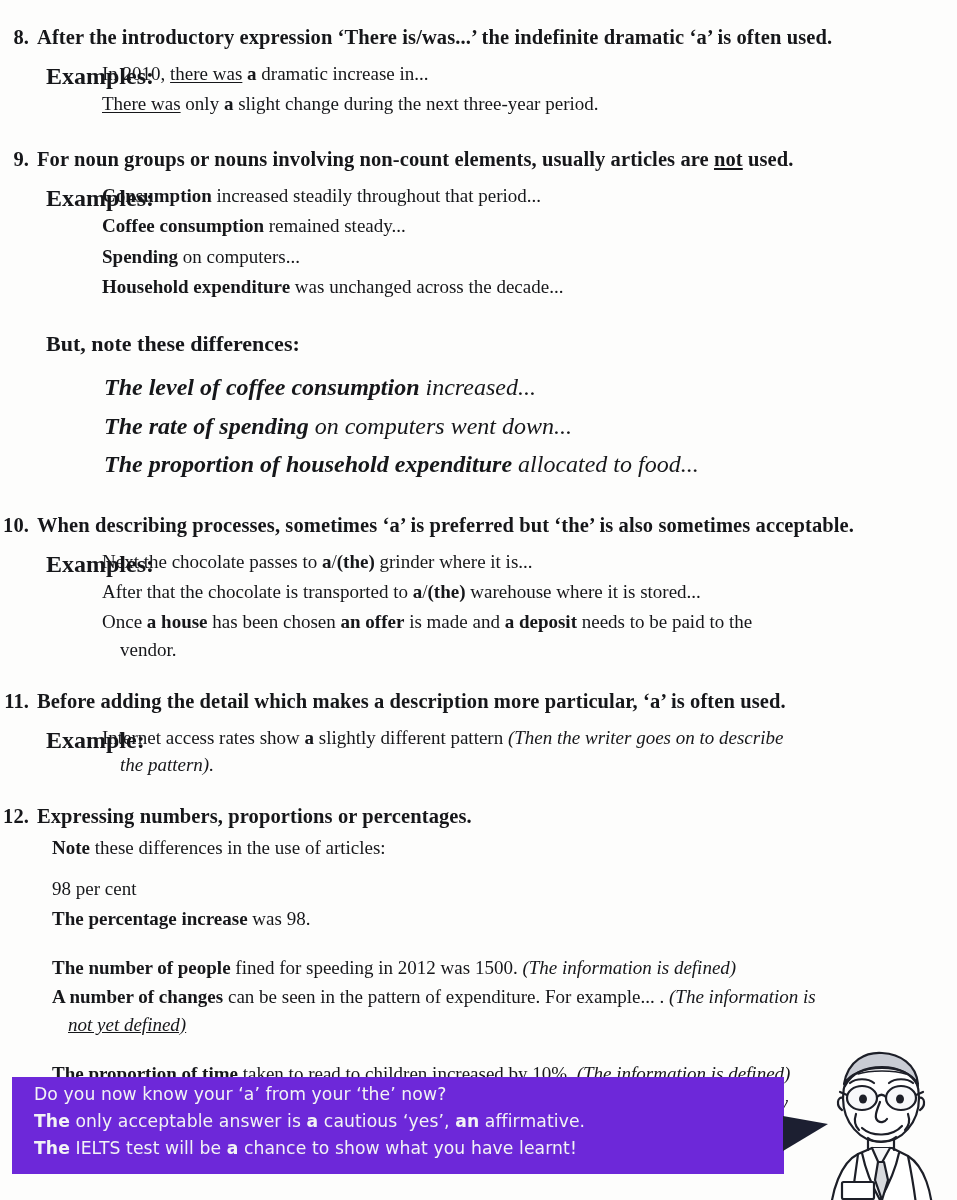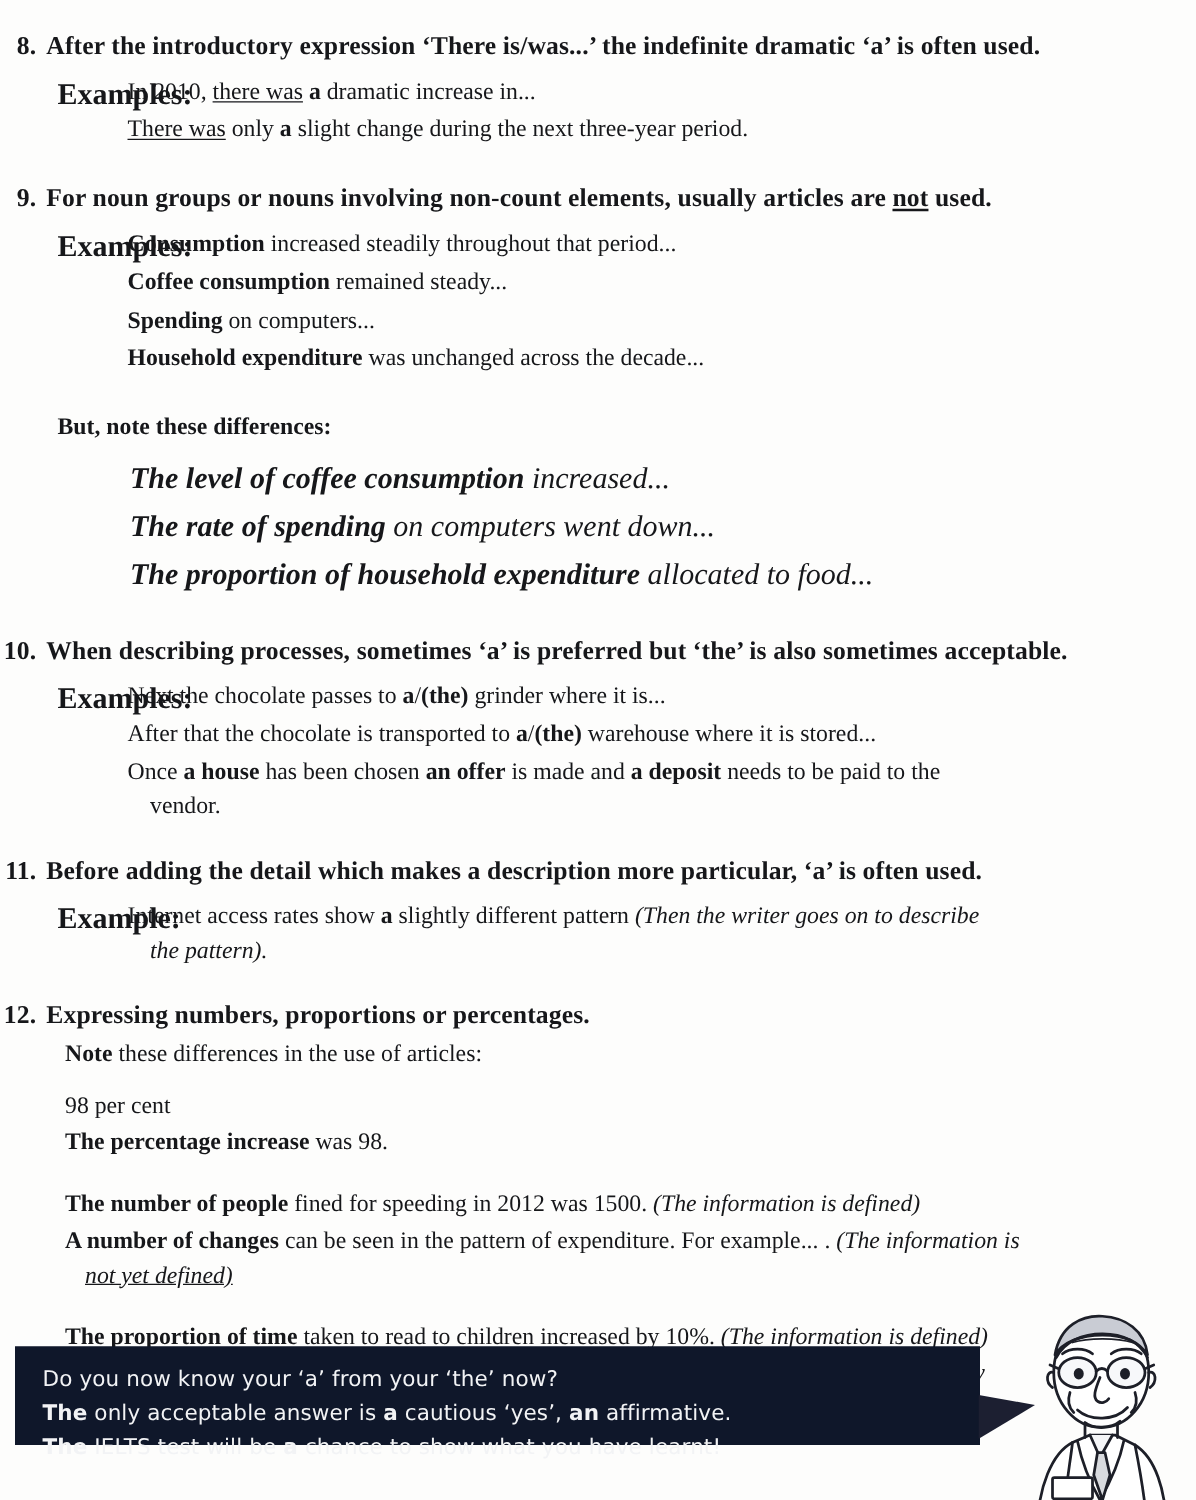--- a/index.html
+++ b/index.html
@@ -83,21 +83,21 @@
   }
 
   b, .b { font-weight: bold; }
   i, .i { font-style: italic; }
   u, .u { text-decoration: underline; text-underline-offset: 2px; }
 
   
   .note-block {
     margin-top: 26px;
     padding-left: 46px;
-    font-size: 19px;
+    font-size: 22px;
     font-weight: bold;
     line-height: 1.4;
   }
   .note-list {
     margin-top: 10px;
     padding-left: 104px;
   }
   .note-list .ex-line {
     font-size: 24px;
     margin-bottom: 4px;
@@ -130,23 +130,23 @@
     left: 0;
     top: 1046px;
     width: 957px;
     height: 154px;
   }
   .bubble {
     position: absolute;
     left: 12px;
     top: 7px;
     width: 772px;
-    height: 79px;
-    background: #0f172a;
-    padding: 14px 20px 10px 22px;
+    height: 97px;
+    background: #6d28d9;
+    padding: 4px 20px 10px 22px;
   }
   .bubble-tail {
     position: absolute;
     left: 783px;
     top: 46px;
     width: 0;
     height: 0;
     border-top: 16px solid #1c1f31;
     border-bottom: 5px solid transparent;
     border-left: 0;

